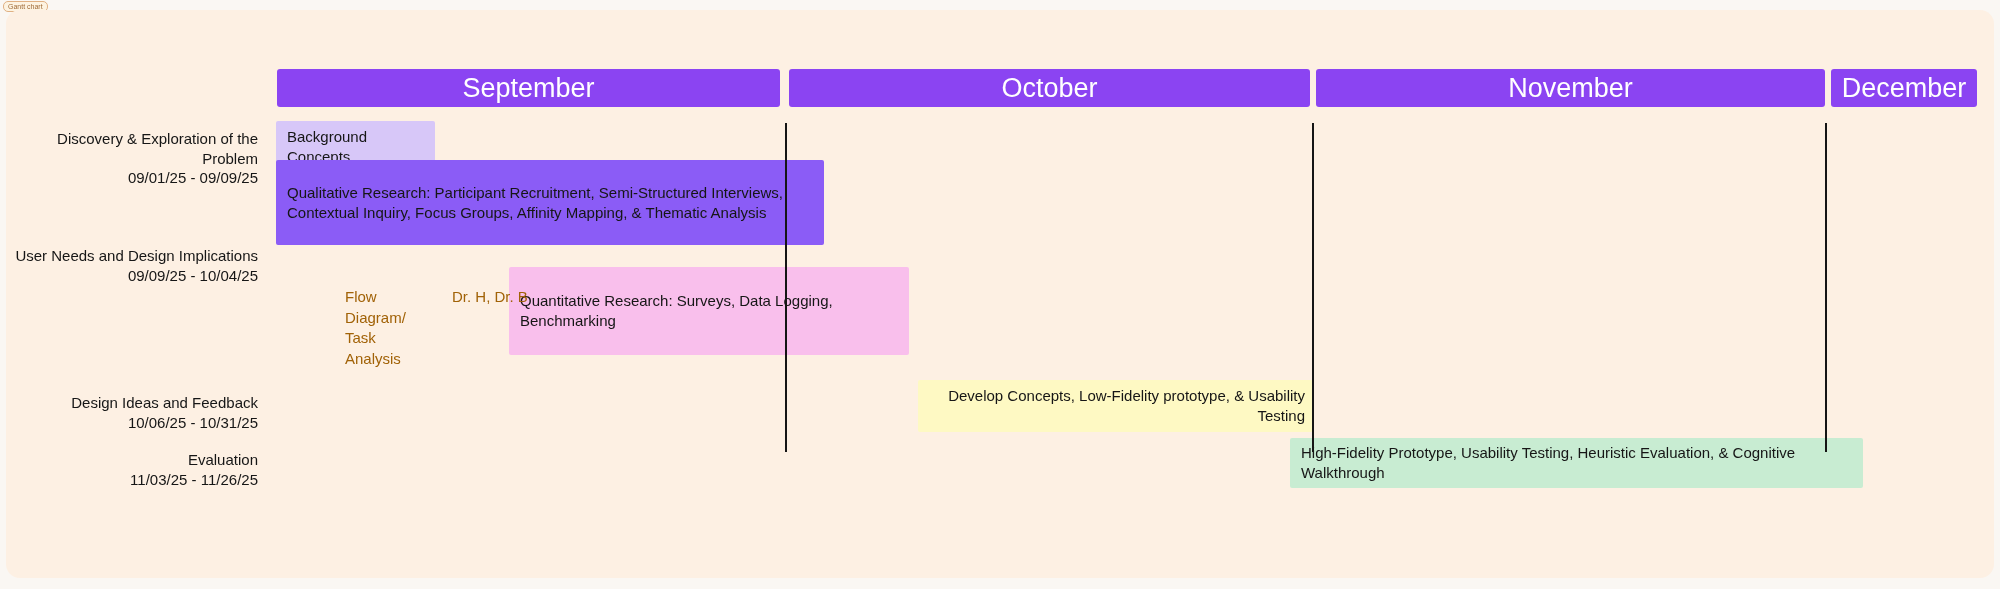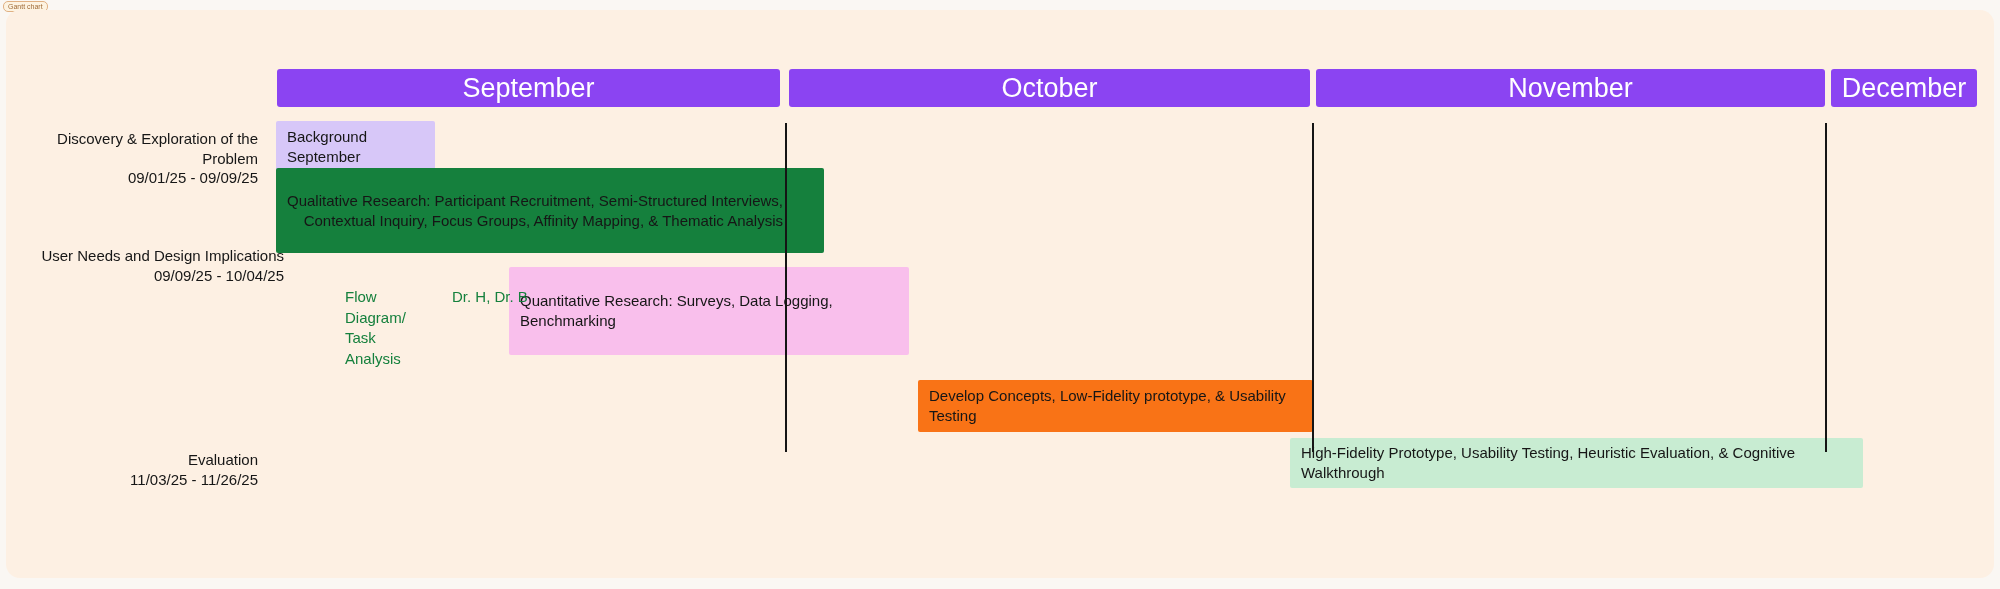--- a/index.html
+++ b/index.html
@@ -9,54 +9,58 @@
   .frame-tag{position:absolute;left:3px;top:1px;height:11px;display:inline-flex;align-items:center;
     padding:0 4px;font-size:7px;line-height:9px;border:1px solid #e0b183;border-radius:5px;
     background:#fdf3e1;color:#a06c38;white-space:nowrap;}
   .month{position:absolute;top:69px;height:38px;display:flex;align-items:center;justify-content:center;
     color:#ffffff;font-size:27px;font-weight:500;border-radius:3px;}
   .gridline{position:absolute;top:123px;height:329px;width:2px;}
   .rowlabel{position:absolute;left:0;width:258px;text-align:right;font-size:15px;color:#161616;line-height:19.5px;}
   .rowlabel span{display:block;text-align:right;}
   .bar{position:absolute;display:flex;align-items:center;border-radius:2px;padding-left:11px;padding-right:8px;
     font-size:15px;color:#161616;line-height:20px;white-space:pre-line;}
-  .note{position:absolute;font-size:15px;color:#15803d;line-height:20.6px;white-space:pre-line;}
+  .note{position:absolute;font-size:15px;color:#a16207;line-height:20.6px;white-space:pre-line;}
 </style>
 </head>
 <body>
 
 <div class="canvas" style="background-color: rgb(250, 247, 243);">
 
   <div class="frame-tag">Gantt chart</div>
 
   <div class="frame" style="background-color: rgb(253, 240, 227);"></div>
 
   <div class="month" style="left: 789px; width: 521px; background-color: rgb(139, 68, 242);">October</div>
   <div class="month" style="left: 277px; width: 503px; background-color: rgb(139, 68, 242);">September</div>
   <div class="month" style="left: 1316px; width: 509px; background-color: rgb(139, 68, 242);">November</div>
   <div class="month" style="left: 1831px; width: 146px; background-color: rgb(139, 68, 242);">December</div>
 
   <div class="rowlabel" style="top:129px;">
     <span>Discovery &amp; Exploration of the Problem</span>
     <span>09/01/25 - 09/09/25</span>
   </div>
-  <div class="rowlabel" style="top:246px;line-height:20px;margin-left:26px;">
+  <div class="rowlabel" style="top:246px;line-height:20px;">
     <span>User Needs and Design Implications</span>
     <span>09/09/25 - 10/04/25</span>
+  </div>
+  <div class="rowlabel" style="top:393px;">
+    <span>Design Ideas and Feedback</span>
+    <span>10/06/25 - 10/31/25</span>
   </div>
   <div class="rowlabel" style="top:450px;">
     <span>Evaluation</span>
     <span>11/03/25 - 11/26/25</span>
   </div>
 
-  <div class="bar" style="left: 276px; top: 121px; width: 159px; height: 51px; background-color: rgb(215, 199, 248);">Background September</div>
-  <div class="bar" style="left: 276px; top: 168px; width: 548px; height: 85px; background-color: #15803d; text-align: right;">Qualitative Research: Participant Recruitment, Semi-Structured Interviews,
+  <div class="bar" style="left: 276px; top: 121px; width: 159px; height: 51px; background-color: rgb(215, 199, 248);">Background Concepts</div>
+  <div class="bar" style="left: 276px; top: 160px; width: 548px; height: 85px; background-color: #8b5cf6;">Qualitative Research: Participant Recruitment, Semi-Structured Interviews,
 Contextual Inquiry, Focus Groups, Affinity Mapping, &amp; Thematic Analysis</div>
   <div class="bar" style="left: 509px; top: 267px; width: 400px; height: 88px; background-color: rgb(249, 191, 236);">Quantitative Research: Surveys, Data Logging, Benchmarking</div>
-  <div class="bar" style="left: 918px; top: 380px; width: 395px; height: 52px; background-color: #f97316;">Develop Concepts, Low-Fidelity prototype, &amp; Usability Testing</div>
+  <div class="bar" style="left: 918px; top: 380px; width: 395px; height: 52px; background-color: #fef9c3; text-align: right;">Develop Concepts, Low-Fidelity prototype, &amp; Usability Testing</div>
   <div class="bar" style="left: 1290px; top: 438px; width: 573px; height: 50px; background-color: rgb(200, 236, 210);">High-Fidelity Prototype, Usability Testing, Heuristic Evaluation, &amp; Cognitive Walkthrough</div>
 
   <div class="note" style="left:345px;top:287px;">Flow
 Diagram/
 Task
 Analysis</div>
   <div class="note" style="left:452px;top:287px;line-height:20px;">Dr. H, Dr. B</div>
 
   <div class="gridline" style="left: 785px; background-color: rgb(21, 21, 21);"></div>
   <div class="gridline" style="left: 1312px; background-color: rgb(21, 21, 21);"></div>

